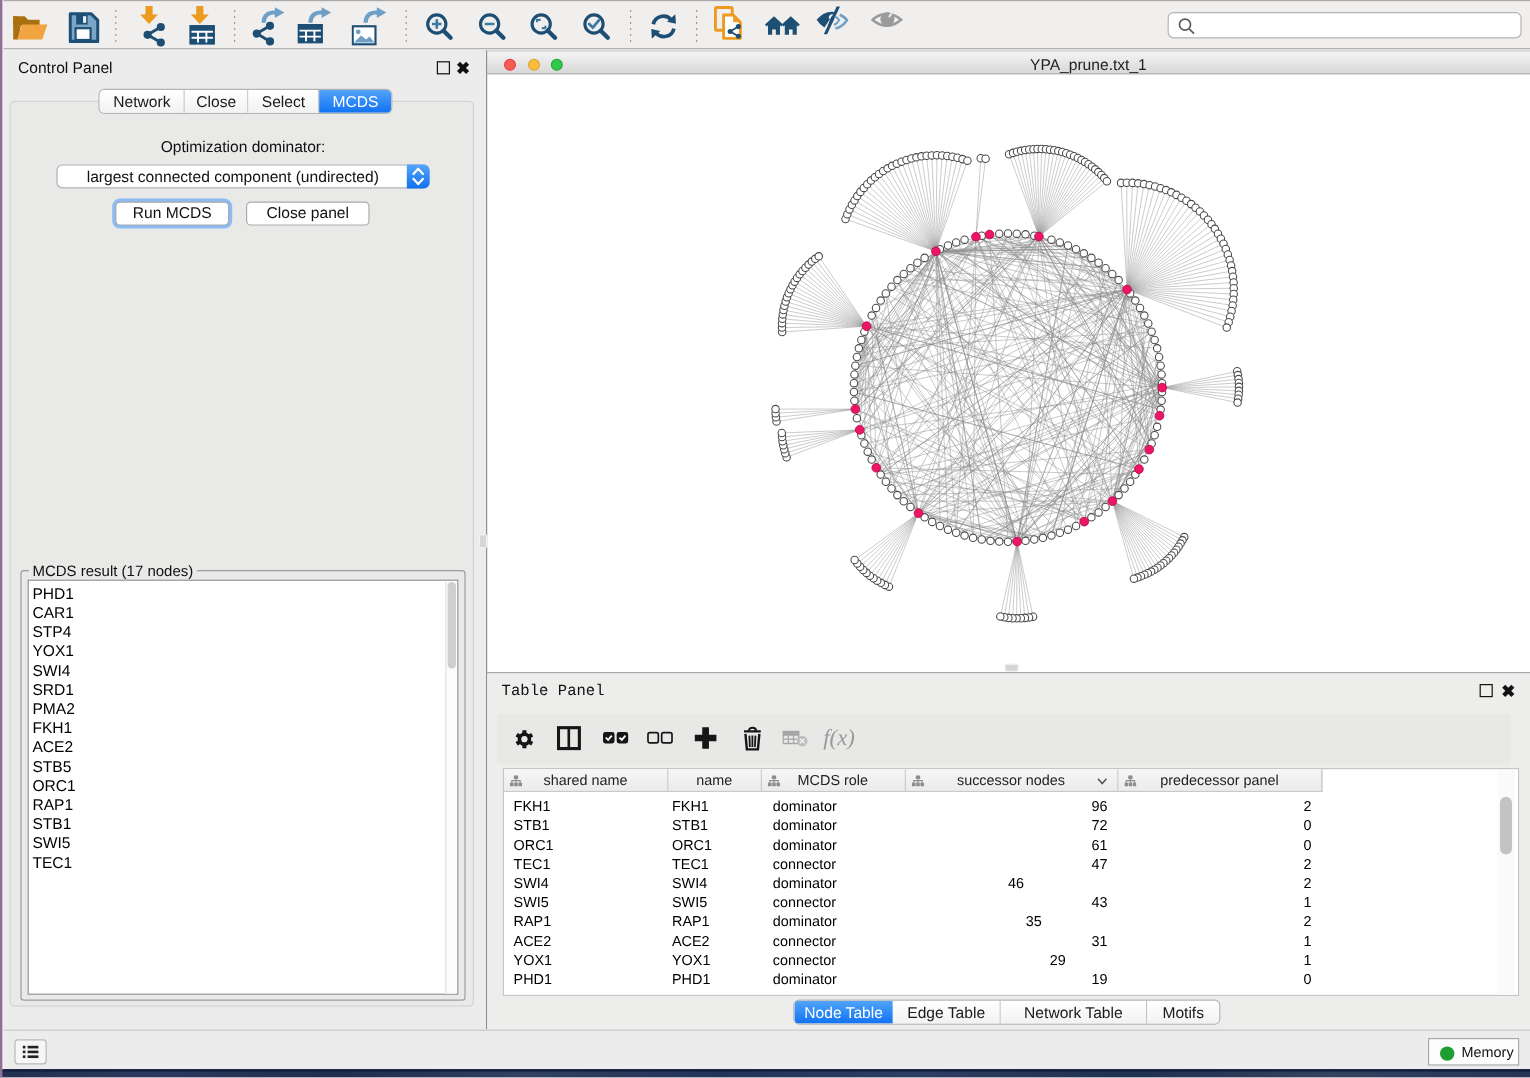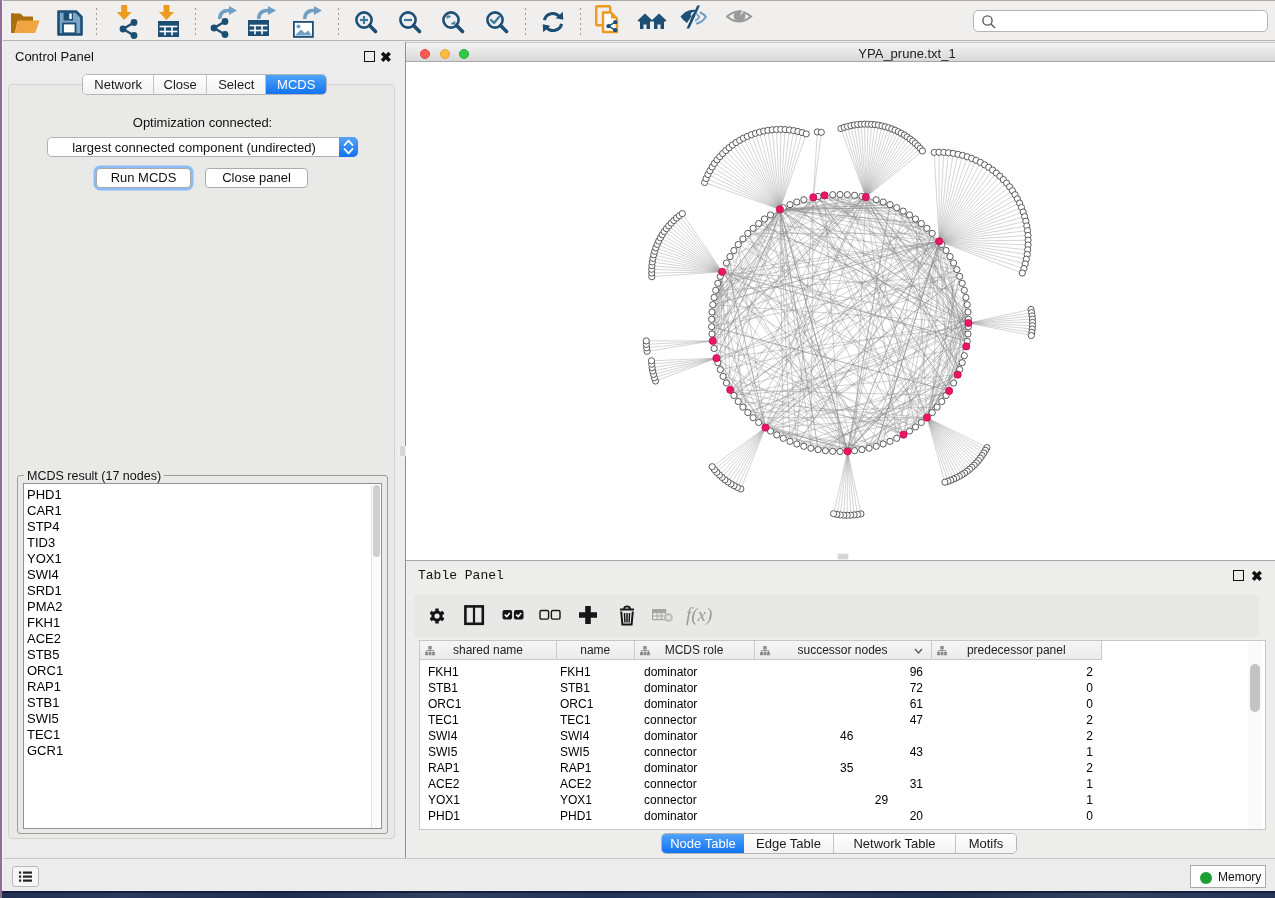--- a/index.html
+++ b/index.html
@@ -233,50 +233,48 @@
         <line x1="10" y1="10" x2="14" y2="14" stroke="#5a5a5a" stroke-width="1.4"></line>
       </svg>
     </div>
   </div>
 
   <div id="cpanel" class="abs">
     <div id="cp-title">Control Panel</div>
     <div class="wbtn" style="left:362px"></div>
     <div id="cp-x" class="abs" style="left:378px">✖</div>
     <div id="cp-content">
-      <div id="opt-label">Optimization connected:</div>
+      <div id="opt-label">Optimization dominator:</div>
       <div id="combo">
         <div class="ctext">largest connected component (undirected)</div>
         <div class="stepper"><svg width="19" height="20" viewBox="0 0 19 20">
             <path d="M5.5 8 L9.5 3.6 L13.5 8" fill="none" stroke="#fff" stroke-width="1.8" stroke-linecap="round" stroke-linejoin="round"></path>
             <path d="M5.5 12 L9.5 16.4 L13.5 12" fill="none" stroke="#fff" stroke-width="1.8" stroke-linecap="round" stroke-linejoin="round"></path>
           </svg></div>
       </div>
       <div id="btn-run">Run MCDS</div>
       <div id="btn-close">Close panel</div>
       <div id="mcds-box">
         <div id="mcds-legend">MCDS result (17 nodes)</div>
         <div id="mcds-list">
           <div class="item">PHD1</div>
 <div class="item">CAR1</div>
 <div class="item">STP4</div>
-<div class="item">TID3</div>
 <div class="item">YOX1</div>
 <div class="item">SWI4</div>
 <div class="item">SRD1</div>
 <div class="item">PMA2</div>
 <div class="item">FKH1</div>
 <div class="item">ACE2</div>
 <div class="item">STB5</div>
 <div class="item">ORC1</div>
 <div class="item">RAP1</div>
 <div class="item">STB1</div>
 <div class="item">SWI5</div>
 <div class="item">TEC1</div>
-<div class="item">GCR1</div>
           <div id="mcds-scroll">
             <div id="mcds-thumb"></div>
           </div>
         </div>
       </div>
     </div>
     <div id="cp-tabs" class="seg">
       <span>Network</span>
       <span>Close</span>
       <span>Select</span>
@@ -1212,42 +1210,42 @@
 <div style="left:8px">SWI5</div>
         <div style="left:140px">SWI5</div>
         <div style="left:224px">connector</div>
 <div style="left:420px;width:83px;text-align:right">43</div>
         <div style="left:590px;width:83px;text-align:right">1</div>
       </div>
 <div class="trow" style="top:119px">
 <div style="left:8px">RAP1</div>
         <div style="left:140px">RAP1</div>
         <div style="left:224px">dominator</div>
-<div style="left:420px;width:83px;text-align:left">35</div>
+<div style="left:400px;width:83px;text-align:center">35</div>
         <div style="left:590px;width:83px;text-align:right">2</div>
       </div>
 <div class="trow" style="top:135px">
 <div style="left:8px">ACE2</div>
         <div style="left:140px">ACE2</div>
         <div style="left:224px">connector</div>
 <div style="left:420px;width:83px;text-align:right">31</div>
         <div style="left:590px;width:83px;text-align:right">1</div>
       </div>
 <div class="trow" style="top:151px">
 <div style="left:8px">YOX1</div>
         <div style="left:140px">YOX1</div>
         <div style="left:224px">connector</div>
 <div style="left:420px;width:83px;text-align:center">29</div>
         <div style="left:590px;width:83px;text-align:right">1</div>
       </div>
 <div class="trow" style="top:167px">
 <div style="left:8px">PHD1</div>
         <div style="left:140px">PHD1</div>
         <div style="left:224px">dominator</div>
-<div style="left:420px;width:83px;text-align:right">20</div>
+<div style="left:420px;width:83px;text-align:right">19</div>
         <div style="left:590px;width:83px;text-align:right">0</div>
       </div>
       <div id="thead">
         <div class="hcell" style="left:0px;width:137px"><svg style="position:absolute;left:5px;top:5px" width="10" height="10" viewBox="0 0 10 10">
             <g fill="#8d8d8d">
               <rect x="3.2" y="0" width="3.6" height="3.2" rx="0.5"></rect>
               <rect x="0" y="6" width="3" height="3.2" rx="0.5"></rect>
               <rect x="3.5" y="6" width="3" height="3.2" rx="0.5"></rect>
               <rect x="7" y="6" width="3" height="3.2" rx="0.5"></rect>
               <path d="M5 3 v2 M1.5 6 v-1.5 h7 V6 M5 4 v2" stroke="#8d8d8d" stroke-width="0.9" fill="none"></path>

